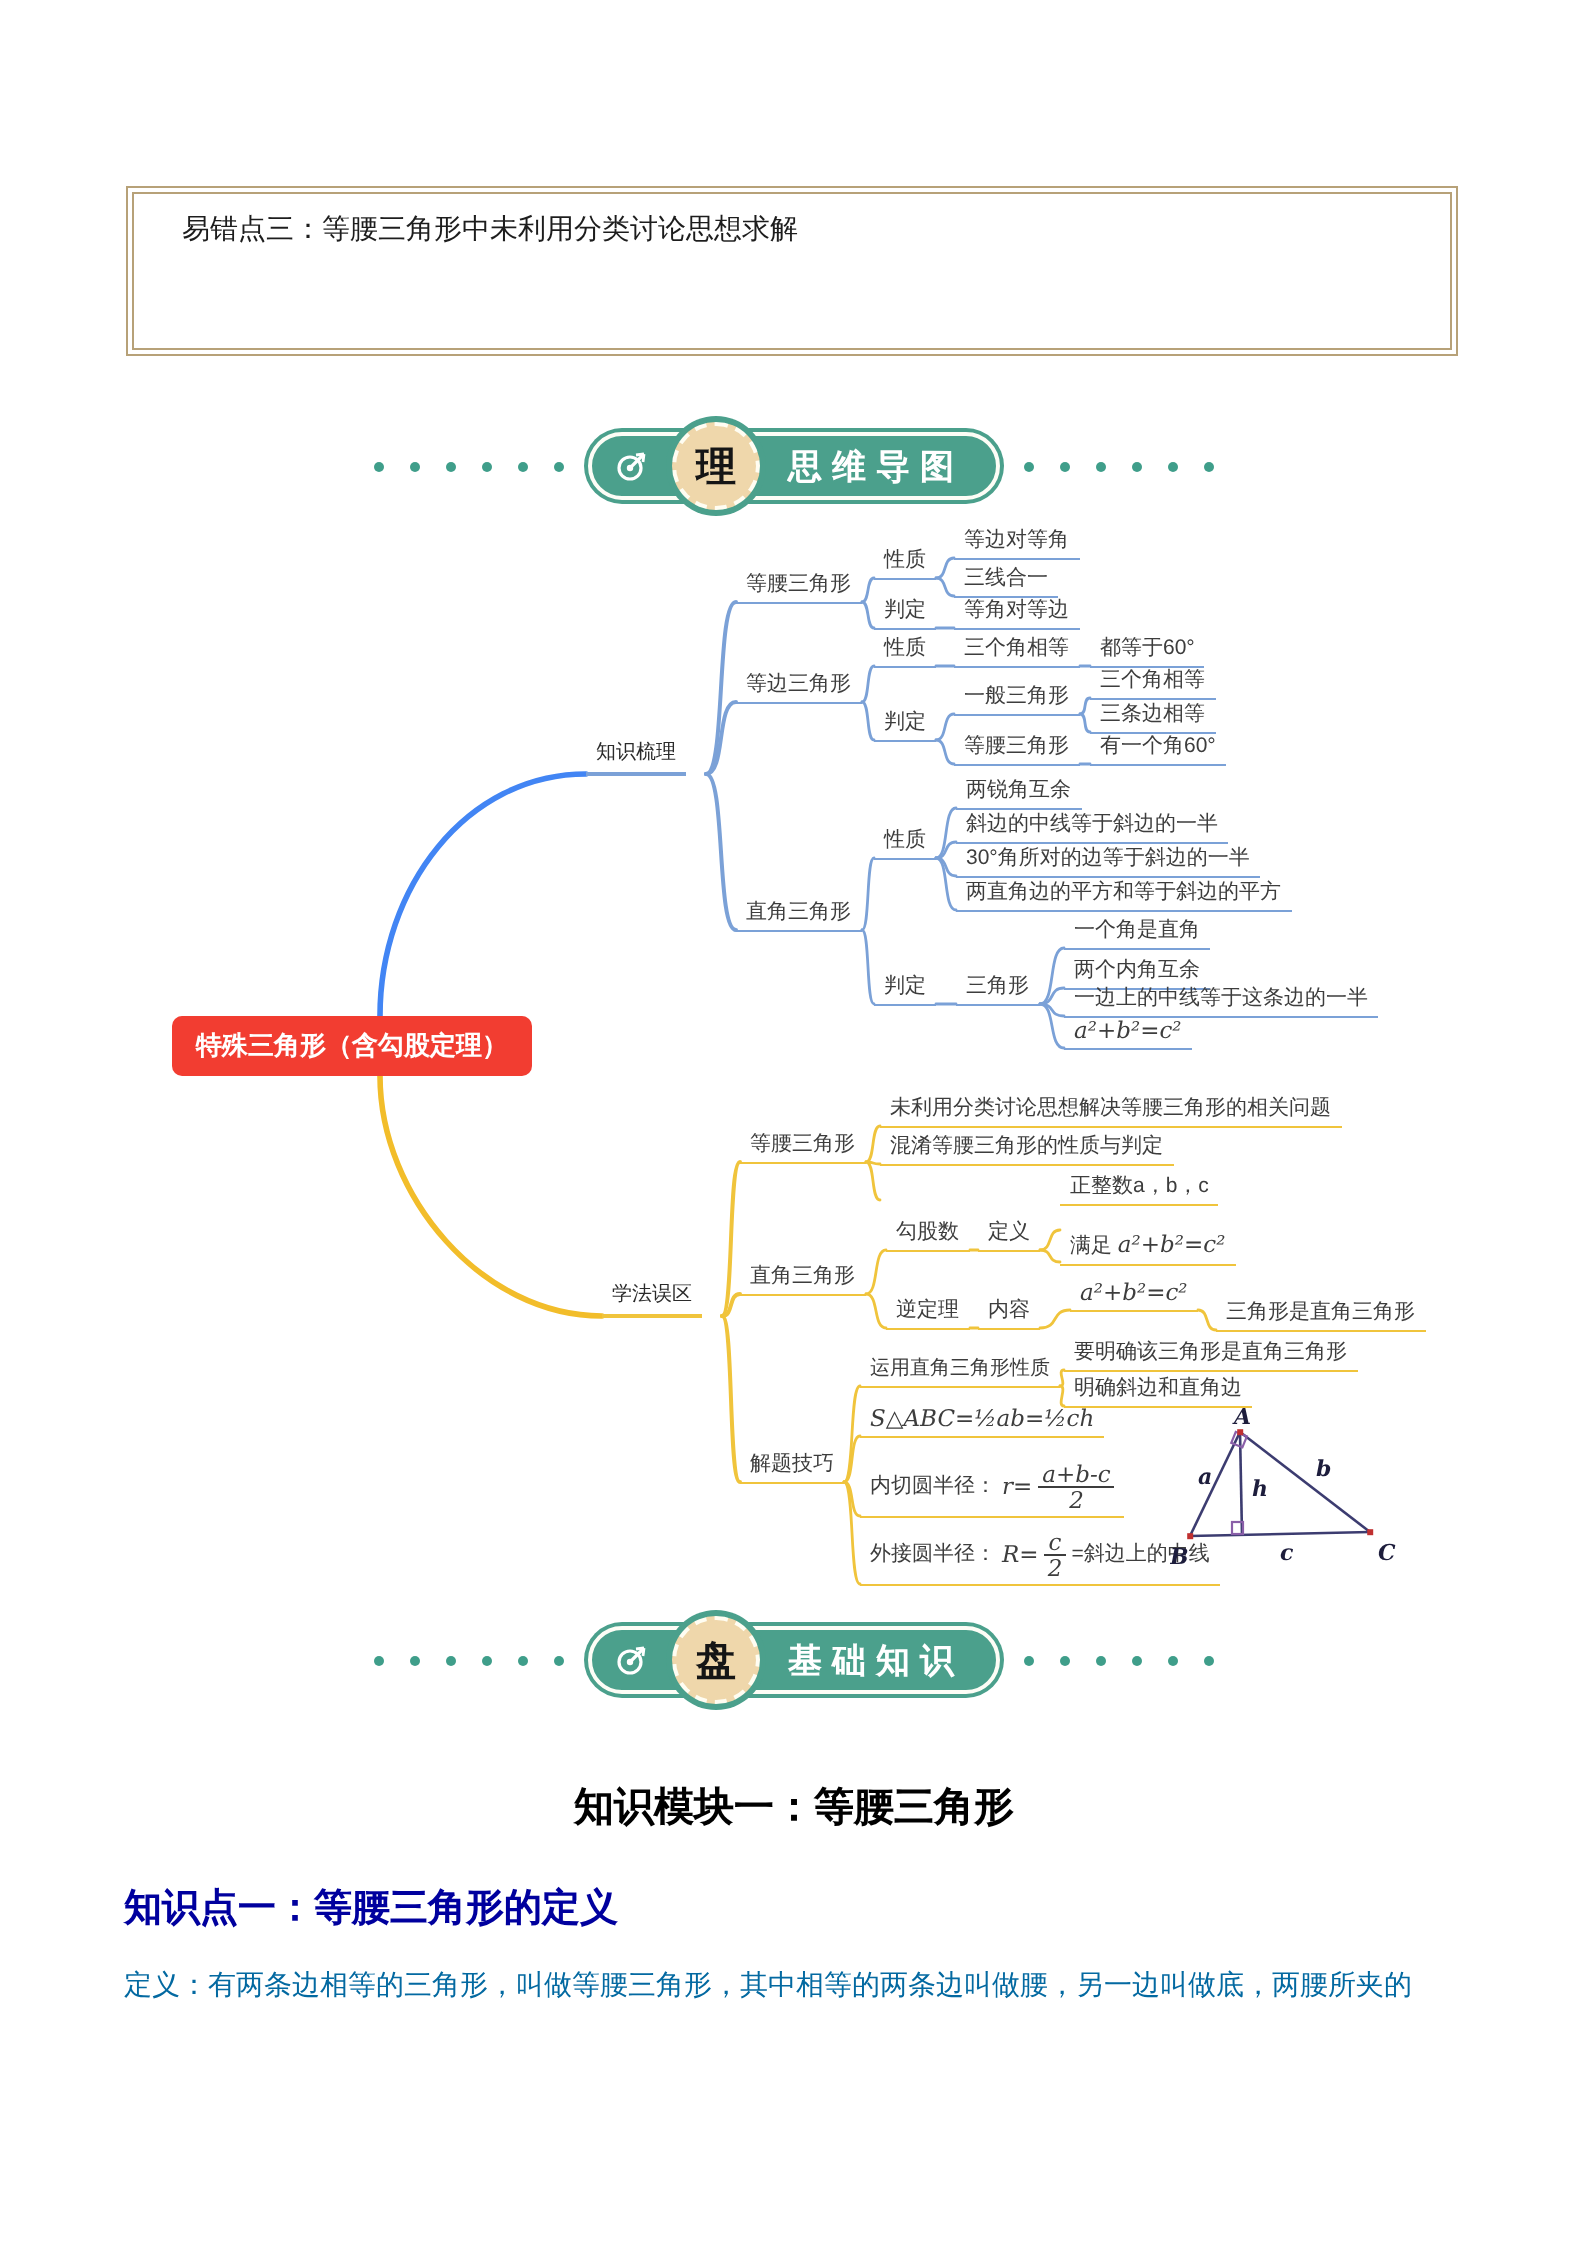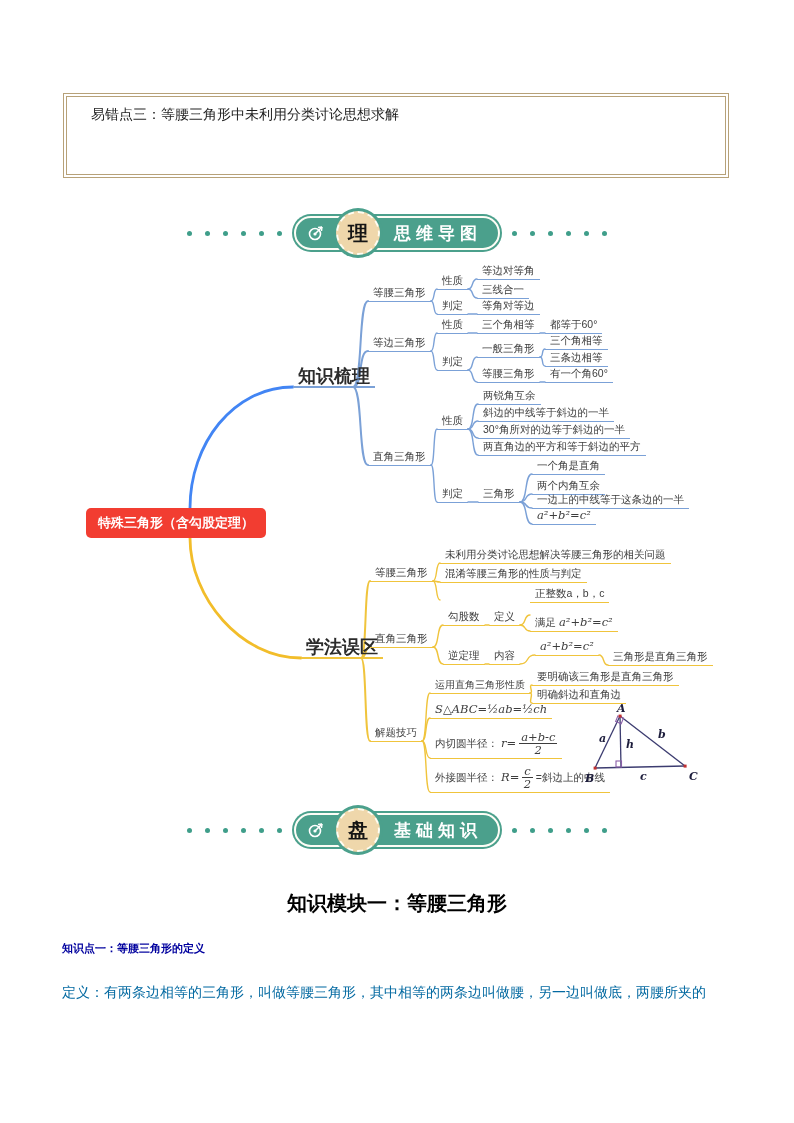--- a/index.html
+++ b/index.html
@@ -22,36 +22,36 @@
          box-shadow:0 0 0 3px #4ba08c;display:flex;align-items:center;justify-content:center;
          font-size:20px;font-weight:bold;color:#151515;margin:0 2px;z-index:2;}
   .badge-title{color:#ffffff;font-weight:bold;font-size:17px;letter-spacing:5px;padding-left:4px;}
 
   
   #mindmap{position:absolute;left:0;top:255px;width:794px;height:560px;}
   #mm-lines{position:absolute;left:0;top:0;}
   .mm-node{position:absolute;white-space:nowrap;font-size:10.5px;line-height:13px;color:#3d3d3d;
            padding:2px 5px;border-bottom:1.6px solid #7ba1d7;}
   .mm-node.y{border-bottom-color:#f0c43c;}
-  .lvl1{font-weight:bold;font-size:18px;line-height:15px;color:#2b2b2b;border-bottom-width:2px;}
+  .lvl1{font-weight:normal;font-size:10px;line-height:15px;color:#2b2b2b;border-bottom-width:2px;}
   .sm{font-size:9.3px;}
   .math{font-family:"DejaVu Serif",serif;font-style:italic;font-size:11.5px;}
   .mrow{display:flex;align-items:center;gap:3px;}
   .frac{display:inline-flex;flex-direction:column;align-items:center;line-height:1.05;font-size:10px;}
   .frac .num{border-bottom:1px solid #3d3d3d;padding:0 2px;}
   .mm-root{position:absolute;left:86px;top:253px;background:#f23d31;color:#fff;font-weight:bold;
            font-size:13px;line-height:16px;padding:7px 12px;border-radius:5px;white-space:nowrap;}
 
   
   #tri-fig{position:absolute;left:585px;top:447px;}
 
   
   .module-title{position:absolute;left:0;top:890px;width:794px;text-align:center;
                 font-size:20px;font-weight:bold;color:#000;}
-  .kp-heading{position:absolute;left:62px;top:941px;font-size:11px;font-weight:bold;color:#00009e;}
+  .kp-heading{position:absolute;left:62px;top:941px;font-size:19px;font-weight:bold;color:#00009e;}
   .def-text{position:absolute;left:62px;top:982px;width:676px;font-size:14px;color:#0369a1;line-height:21px;}
 </style>
 </head>
 <body>
 
 <div id="page">
 
   <div class="errbox">
     <div class="errbox-inner">
       <div class="errbox-text">易错点三：等腰三角形中未利用分类讨论思想求解</div>

